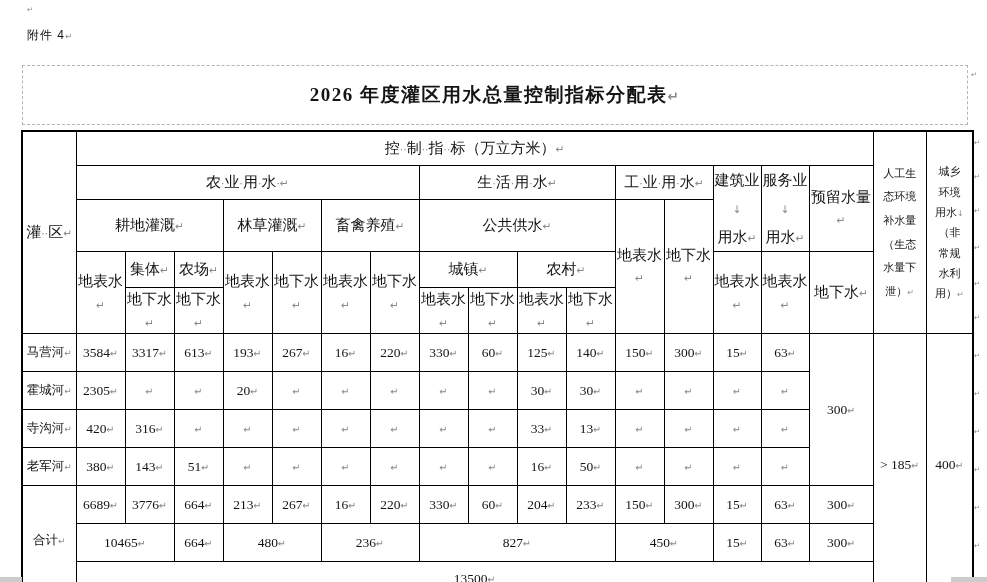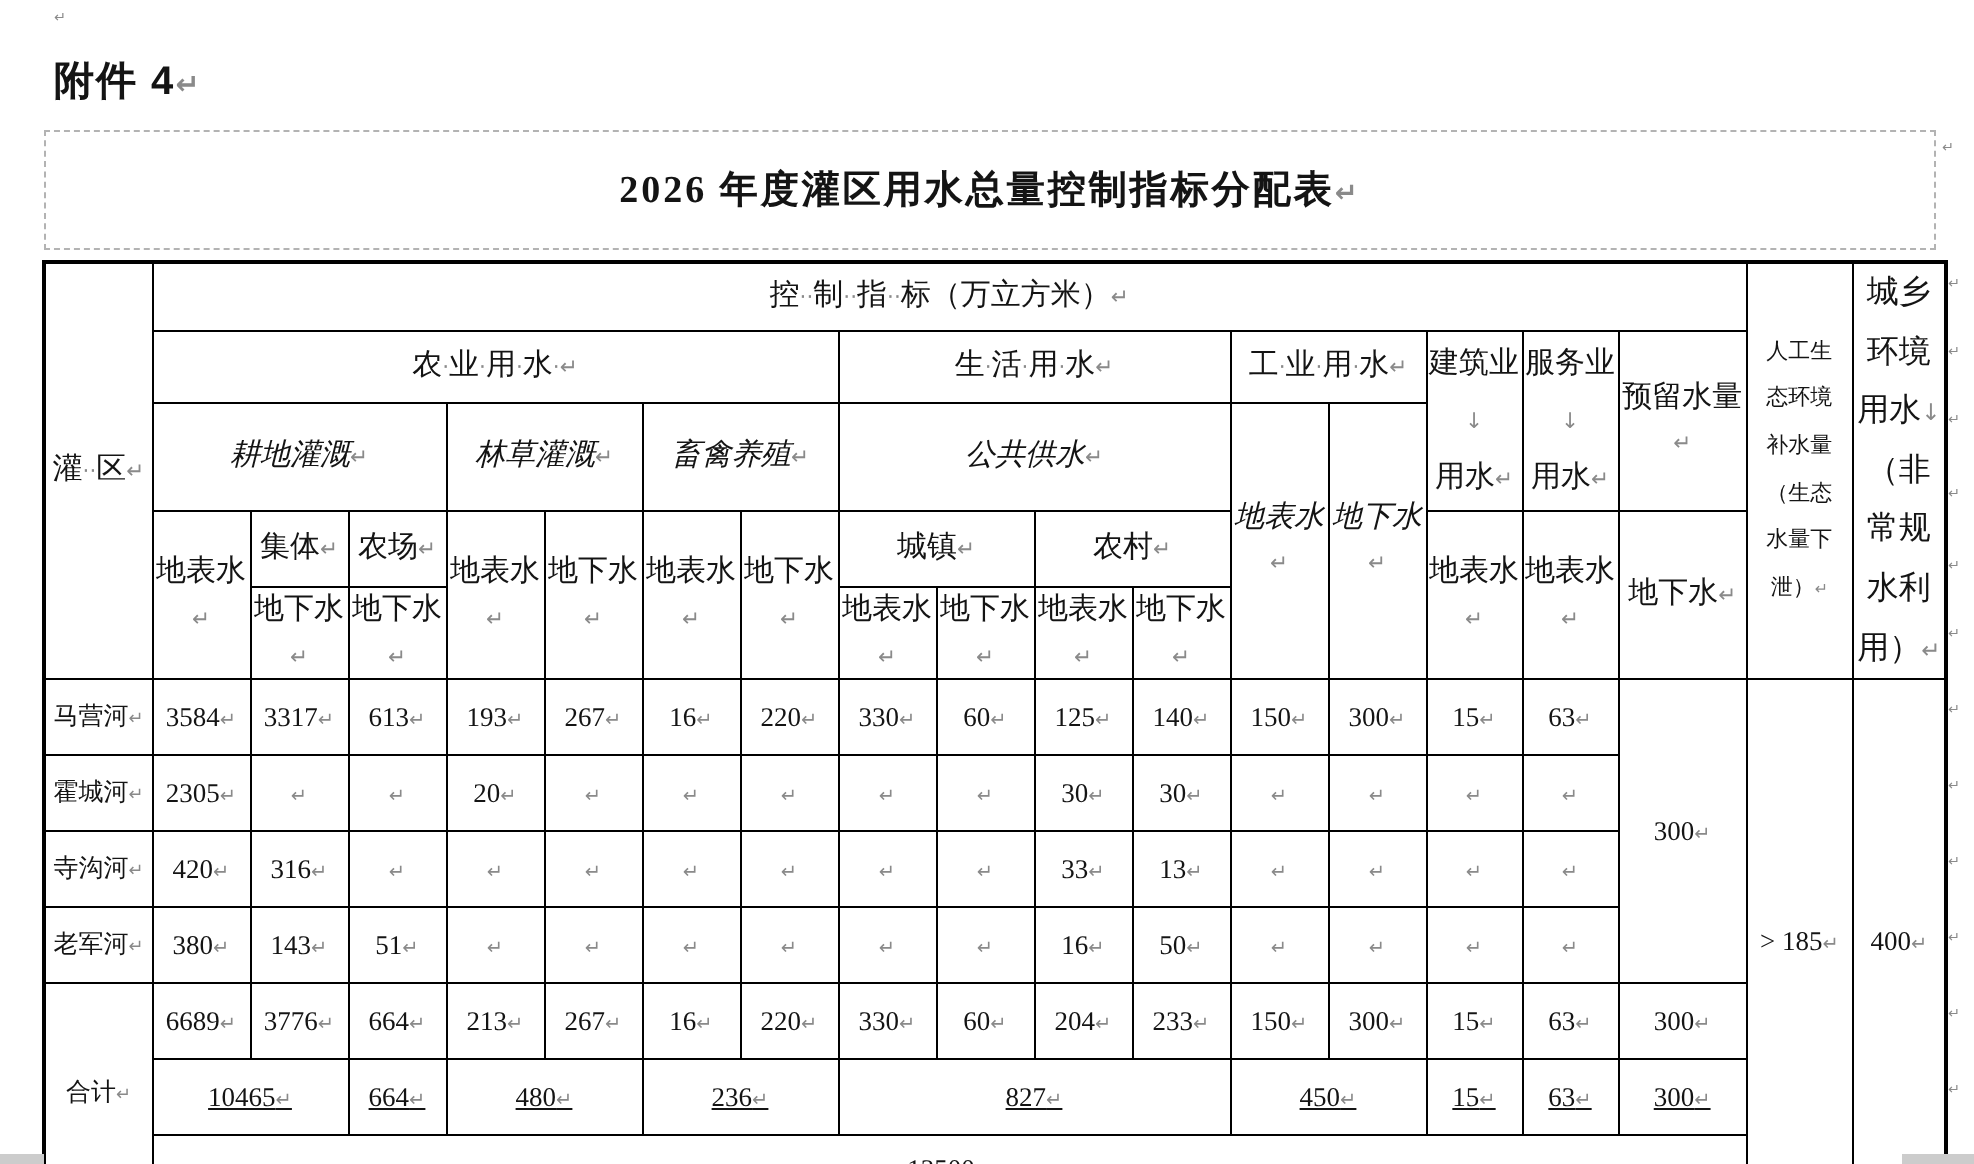--- a/index.html
+++ b/index.html
@@ -8,21 +8,21 @@
     background:#ffffff;color:#141414;
     font-family:"Liberation Serif","DejaVu Serif",serif;
   }
   
   .mk{color:#8a8a8a;font-size:0.72em;font-family:"DejaVu Sans",sans-serif;}
   .abs-mark{position:absolute;color:#8a8a8a;font-size:10px;font-family:"DejaVu Sans",sans-serif;line-height:1;}
   
   .attachment{
     position:absolute;left:27px;top:27px;
     font-family:"Liberation Sans","DejaVu Sans",sans-serif;
-    font-weight:bold;font-size:20px;letter-spacing:1px;
+    font-weight:normal;font-size:12px;letter-spacing:1px;
   }
   .title-frame{
     position:absolute;left:22px;top:65px;width:946px;height:60px;
     border:1px dashed #b3b3b3;box-sizing:border-box;
     display:flex;align-items:center;justify-content:center;
   }
   .doc-title{
     margin:0;font-size:19px;font-weight:bold;letter-spacing:1.5px;
     font-family:"Liberation Serif","DejaVu Serif",serif;
   }
@@ -34,21 +34,21 @@
   }
   table.grid td{
     border:1px solid #000;padding:0;margin:0;
     text-align:center;vertical-align:middle;overflow:hidden;
   }
   td.hd{font-size:15px;line-height:1.5;}
   td.lbl{font-size:12.5px;}
   td.num{font-size:13.5px;font-family:"Liberation Serif","DejaVu Serif",serif;}
   td.two{line-height:1.9;}
   td.eco{line-height:2.15;font-size:11px;}
-  td.urb{line-height:1.85;font-size:16px;}
+  td.urb{line-height:1.85;font-size:11px;}
   
   .sb-left{position:absolute;left:0;top:577px;width:22px;height:5px;background:#cccccc;}
   .sb-right{position:absolute;left:951px;top:577px;width:36px;height:5px;background:#cccccc;}
 </style>
 </head>
 <body>
 
 <div class="abs-mark" style="left:27px;top:4px;"><span class="mk">↵</span></div>
 
 <div class="attachment">附件 4<span class="mk">↵</span></div>
@@ -89,21 +89,21 @@
         <td rowspan="5" class="hd urb">城乡<br>环境<br>用水<span class="mk">↓</span><br>（非<br>常规<br>水利<br>用）<span class="mk">↵</span></td>
       </tr>
       <tr style="height: 34px;">
         <td colspan="7" class="hd">农<span class="mk">·</span>业<span class="mk">·</span>用<span class="mk">·</span>水<span class="mk">·</span><span class="mk">↵</span></td>
         <td colspan="4" class="hd">生<span class="mk">·</span>活<span class="mk">·</span>用<span class="mk">·</span>水<span class="mk">↵</span></td>
         <td colspan="2" class="hd">工<span class="mk">·</span>业<span class="mk">·</span>用<span class="mk">·</span>水<span class="mk">↵</span></td>
         <td rowspan="2" class="hd two">建筑业<span class="mk">↓</span><br>用水<span class="mk">↵</span></td>
         <td rowspan="2" class="hd two">服务业<span class="mk">↓</span><br>用水<span class="mk">↵</span></td>
         <td rowspan="2" class="hd">预留水量<span class="mk">↵</span></td>
       </tr>
-      <tr style="height: 37px; font-style: italic;">
+      <tr style="height: 37px;">
         <td colspan="3" class="hd">耕地灌溉<span class="mk">↵</span></td>
         <td colspan="2" class="hd">林草灌溉<span class="mk">↵</span></td>
         <td colspan="2" class="hd">畜禽养殖<span class="mk">↵</span></td>
         <td colspan="4" class="hd">公共供水<span class="mk">↵</span></td>
         <td rowspan="3" class="hd">地表水<span class="mk">↵</span></td>
         <td rowspan="3" class="hd">地下水<span class="mk">↵</span></td>
       </tr>
       <tr style="height: 36px;">
         <td rowspan="2" class="hd">地表水<span class="mk">↵</span></td>
         <td class="hd">集体<span class="mk">↵</span></td>
@@ -213,21 +213,21 @@
         <td class="num">330<span class="mk">↵</span></td>
         <td class="num">60<span class="mk">↵</span></td>
         <td class="num">204<span class="mk">↵</span></td>
         <td class="num">233<span class="mk">↵</span></td>
         <td class="num">150<span class="mk">↵</span></td>
         <td class="num">300<span class="mk">↵</span></td>
         <td class="num">15<span class="mk">↵</span></td>
         <td class="num">63<span class="mk">↵</span></td>
         <td class="num">300<span class="mk">↵</span></td>
       </tr>
-      <tr style="height: 38px; text-decoration: underline;">
+      <tr style="height: 38px;">
         <td colspan="2" class="num">10465<span class="mk">↵</span></td>
         <td class="num">664<span class="mk">↵</span></td>
         <td colspan="2" class="num">480<span class="mk">↵</span></td>
         <td colspan="2" class="num">236<span class="mk">↵</span></td>
         <td colspan="4" class="num">827<span class="mk">↵</span></td>
         <td colspan="2" class="num">450<span class="mk">↵</span></td>
         <td class="num">15<span class="mk">↵</span></td>
         <td class="num">63<span class="mk">↵</span></td>
         <td class="num">300<span class="mk">↵</span></td>
       </tr>

